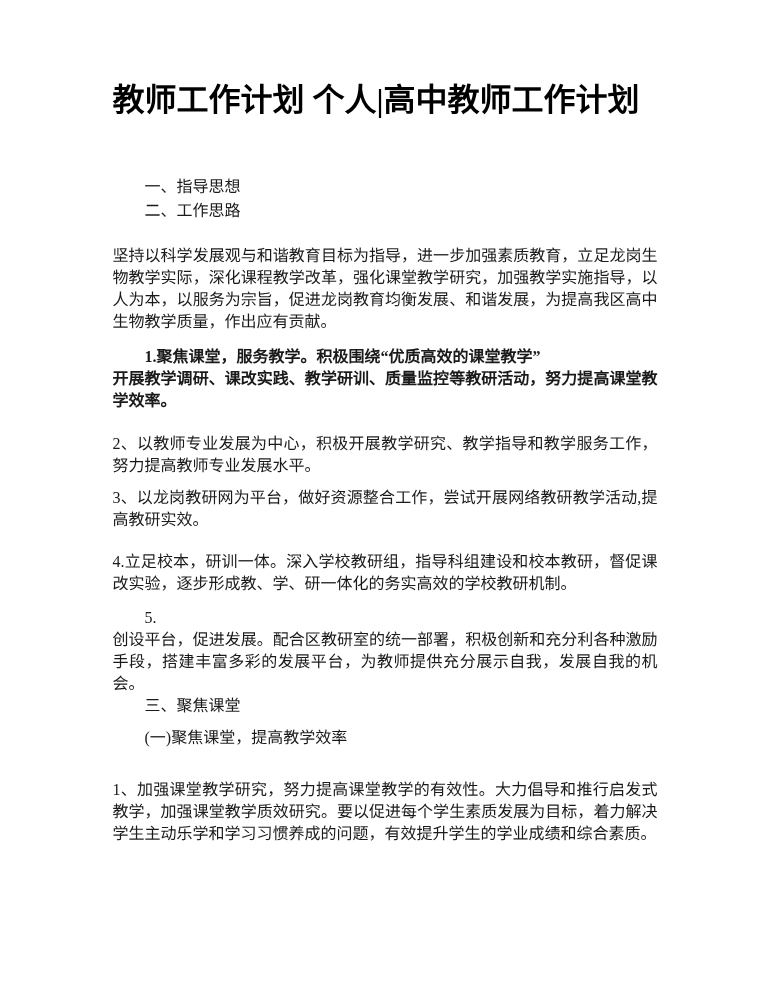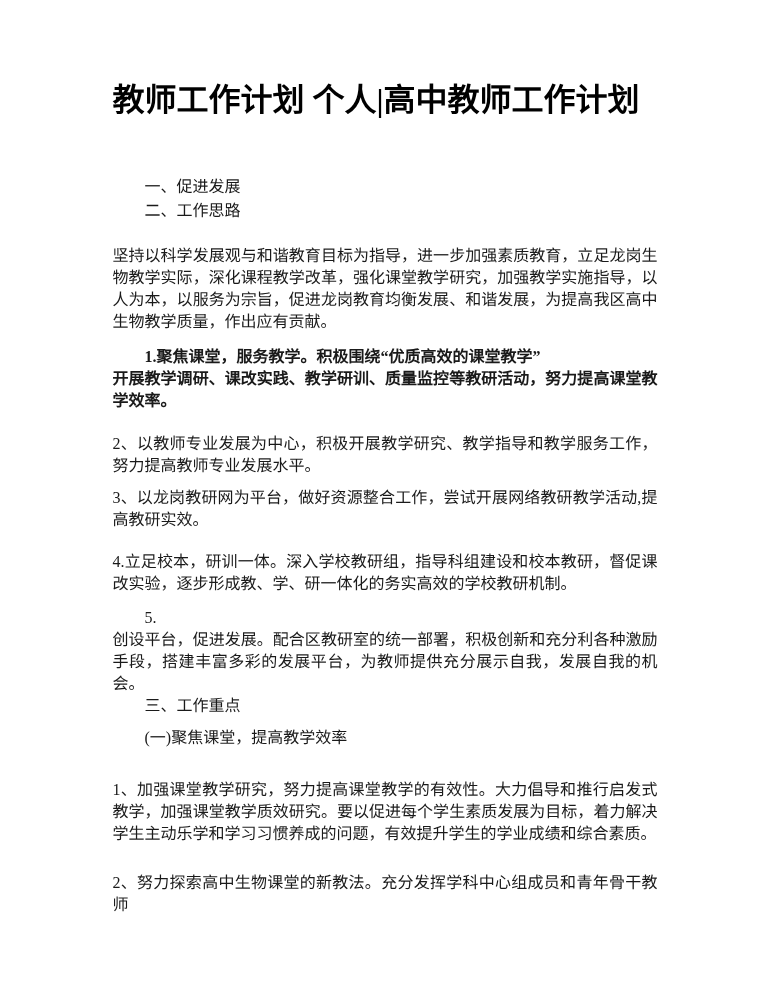--- a/index.html
+++ b/index.html
@@ -48,39 +48,38 @@
     .blk-point1      { margin-top: 30px; }
     .blk-point2      { margin-top: 27px; }
   </style>
 </head>
 <body>
 
 <div class="doc">
 
   <h1 class="doc-title">教师工作计划 个人|高中教师工作计划</h1>
 
-  <p class="para indent blk-heading1">一、促进发展</p>
+  <p class="para indent blk-heading1">一、指导思想</p>
 
   <p class="para indent blk-heading2">二、工作思路</p>
 
   <p class="para blk-para1">坚持以科学发展观与和谐教育目标为指导，进一步加强素质教育，立足龙岗生物教学实际，深化课程教学改革，强化课堂教学研究，加强教学实施指导，以人为本，以服务为宗旨，促进龙岗教育均衡发展、和谐发展，为提高我区高中生物教学质量，作出应有贡献。</p>
 
   <p class="para indent blk-item1">1.聚焦课堂，服务教学。积极围绕“优质高效的课堂教学”
 开展教学调研、课改实践、教学研训、质量监控等教研活动，努力提高课堂教学效率。</p>
 
   <p class="para blk-item2">2、以教师专业发展为中心，积极开展教学研究、教学指导和教学服务工作，努力提高教师专业发展水平。</p>
 
   <p class="para blk-item3">3、以龙岗教研网为平台，做好资源整合工作，尝试开展网络教研教学活动,提高教研实效。</p>
 
   <p class="para blk-item4">4.立足校本，研训一体。深入学校教研组，指导科组建设和校本教研，督促课改实验，逐步形成教、学、研一体化的务实高效的学校教研机制。</p>
 
   <p class="para indent blk-item5">5.
 创设平台，促进发展。配合区教研室的统一部署，积极创新和充分利各种激励手段，搭建丰富多彩的发展平台，为教师提供充分展示自我，发展自我的机会。</p>
 
-  <p class="para indent blk-heading3">三、工作重点</p>
+  <p class="para indent blk-heading3">三、聚焦课堂</p>
 
   <p class="para indent blk-subheading1">(一)聚焦课堂，提高教学效率</p>
 
   <p class="para blk-point1">1、加强课堂教学研究，努力提高课堂教学的有效性。大力倡导和推行启发式教学，加强课堂教学质效研究。要以促进每个学生素质发展为目标，着力解决学生主动乐学和学习习惯养成的问题，有效提升学生的学业成绩和综合素质。</p>
 
-  <p class="para blk-point2">2、努力探索高中生物课堂的新教法。充分发挥学科中心组成员和青年骨干教师</p>
 
 </div>
 
 </body></html>

